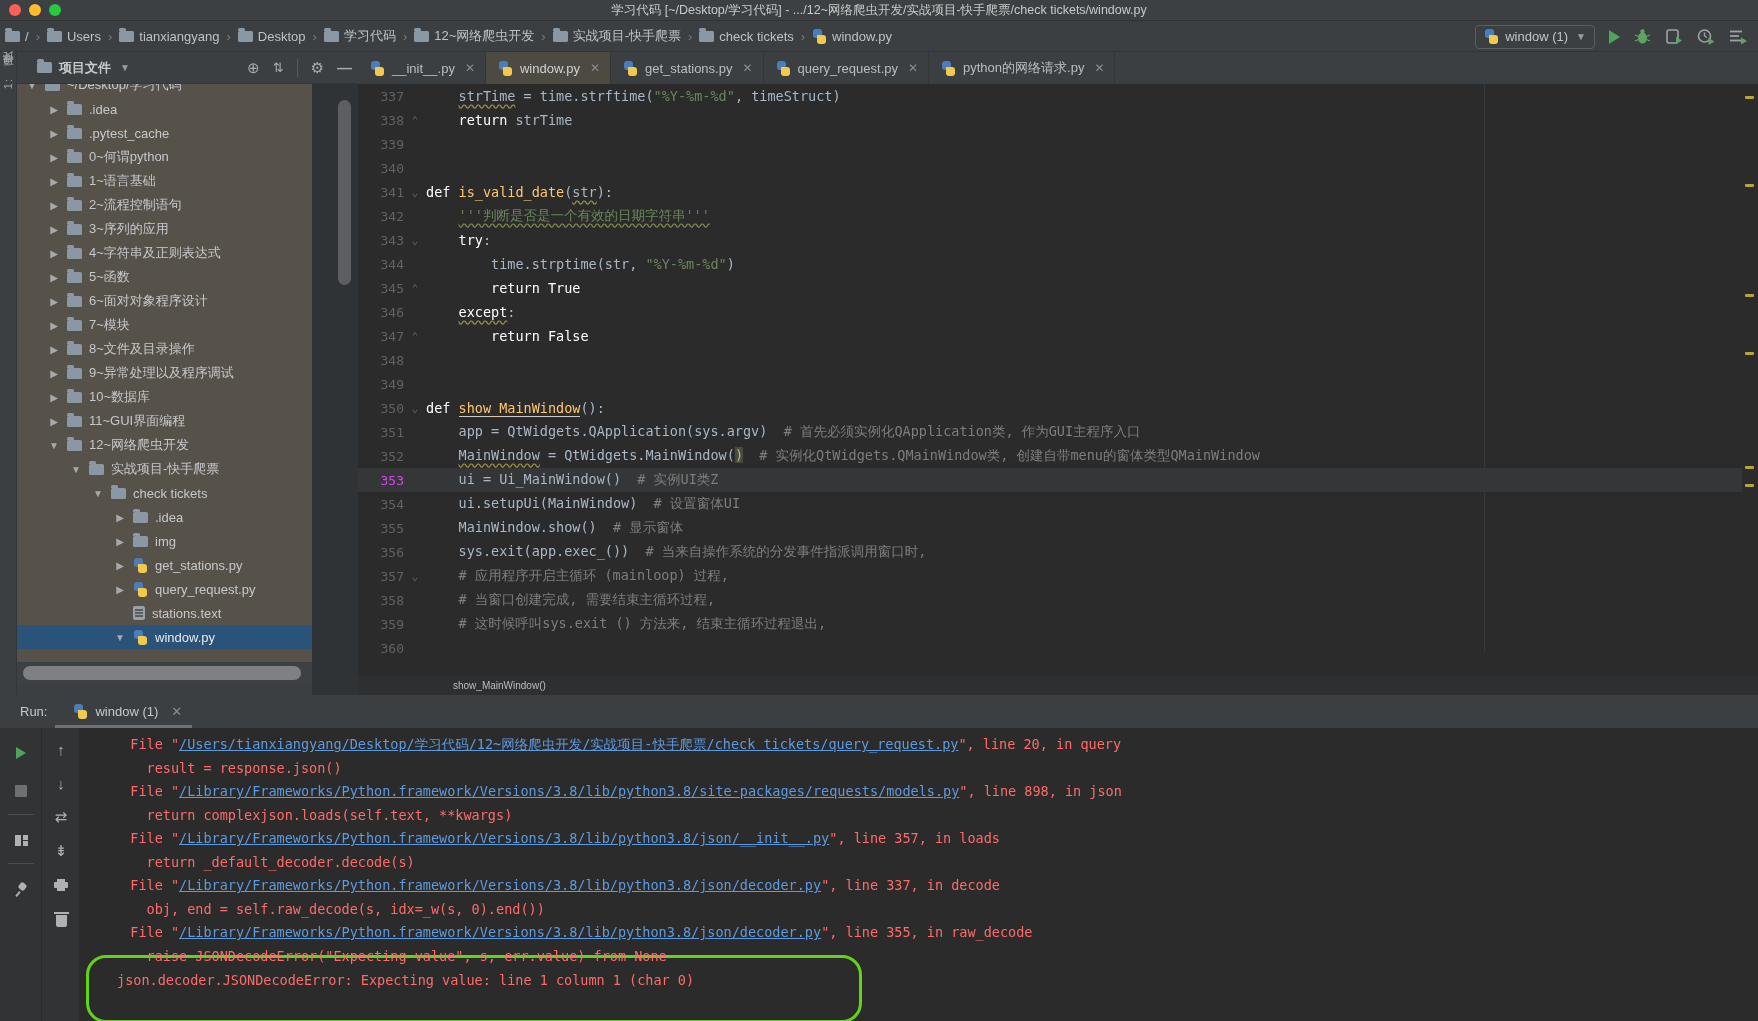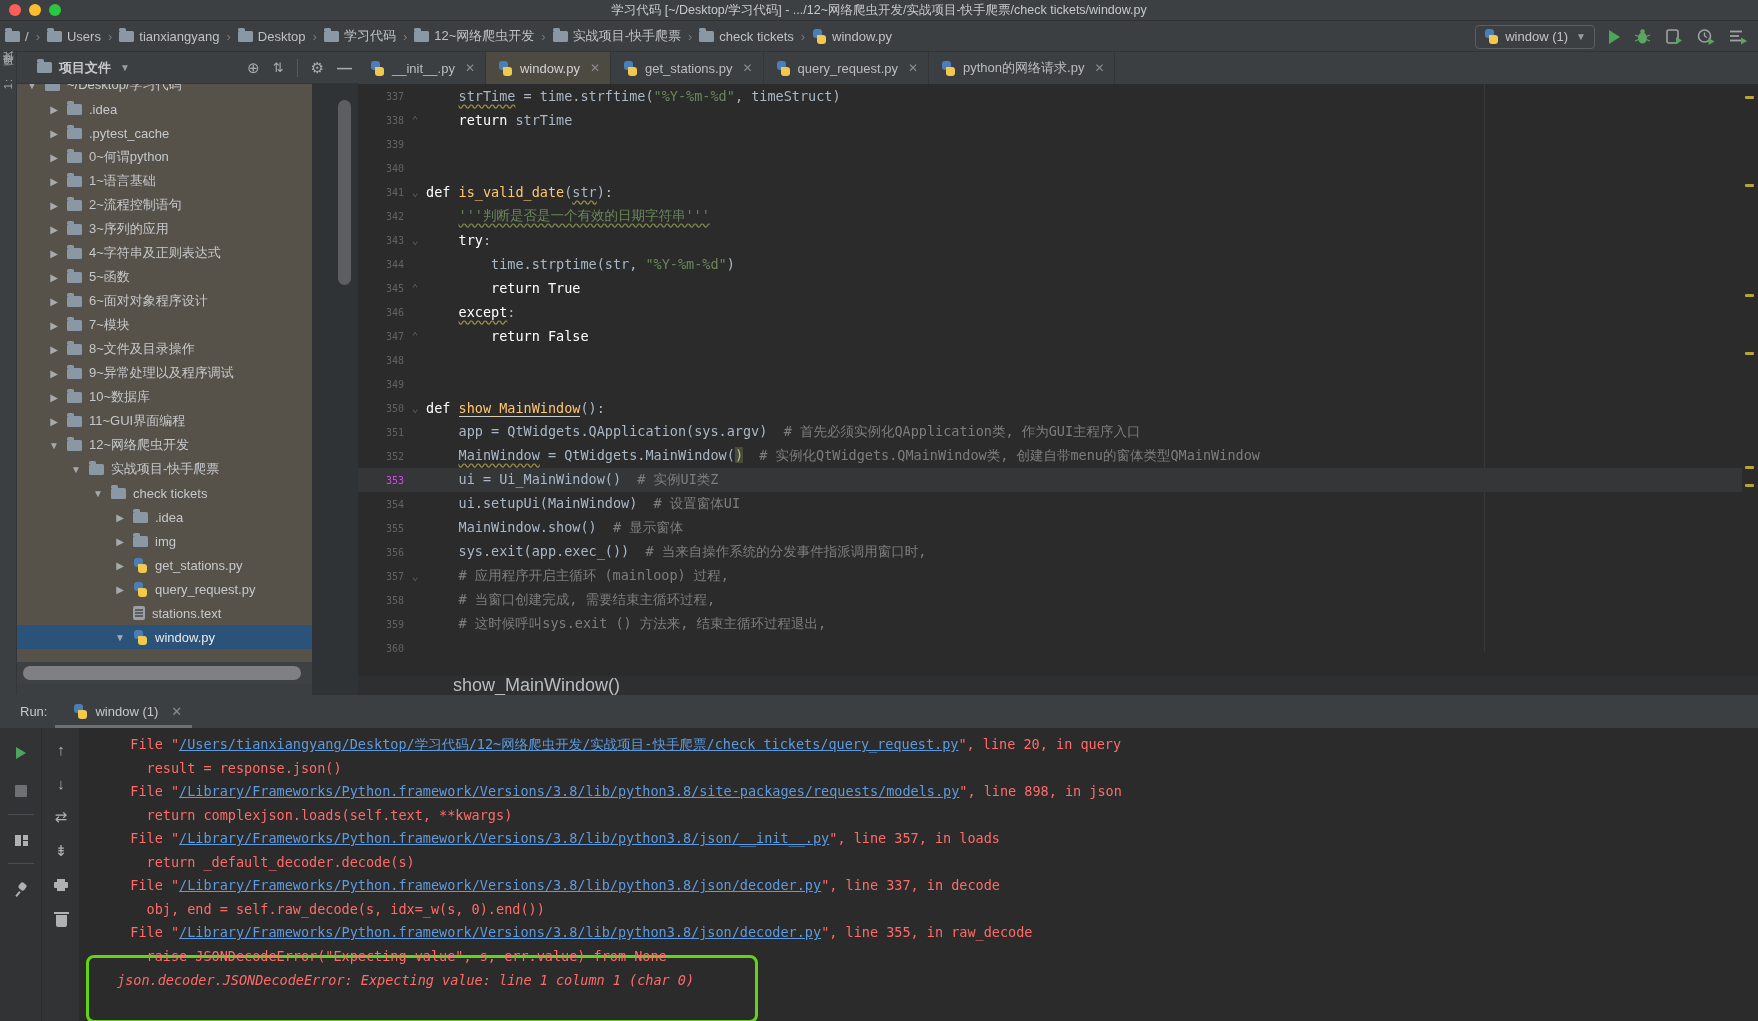--- a/index.html
+++ b/index.html
@@ -72,33 +72,33 @@
     color:#bbbdbf; border-right:1px solid #333638; cursor:default; }
   .tab.active { background:#4d4a42; color:#d0d2d4; }
   .tab .close { color:#8a8d90; font-size:12px; margin-left:3px; }
 
   
   #editor { position:absolute; left:358px; top:84px; right:0; height:592px; background:#2b2b2b;
     font-family:"DejaVu Sans Mono", monospace; font-size:13.5px; }
   #margin-line { position:absolute; left:1126px; top:0; bottom:24px; width:1px; background:#37393b; }
   .eline { height:24px; display:flex; align-items:center; position:relative; white-space:pre; }
   .eline.cur { background:#343638; }
-  .gut { width:46px; flex:none; text-align:right; color:#606366; font-size:10px; }
+  .gut { width:46px; flex:none; text-align:right; color:#606366; font-size:13px; }
   .fold { width:22px; flex:none; text-align:center; color:#606366; font-size:11px; }
   .codepane { padding-left:0; }
   .p { color:#a9b7c6; } .k { color:#ffffff; } .s { color:#6a8759; } .c { color:#7d7d7d; } .f { color:#ffc66d; }
   .w { text-decoration:underline; text-decoration-style:wavy; text-decoration-color:#9c9044; text-underline-offset:3px; }
   .sw { text-decoration:underline; text-decoration-style:wavy; text-decoration-color:#7c8a4c; text-underline-offset:3px; }
   .fu { border-bottom:1px solid #c8cBcd;text-align:right; }
   .b { background:#4a4d33; }
   .eline.cur .gut { color:#d946ef; }
   #stripe-right { position:absolute; right:0; top:84px; width:16px; height:592px; background:#2b2b2b; }
   .mark { position:absolute; left:3px; width:9px; height:3px; background:#b8a53a; border-radius:1px; }
   #ed-crumb { position:absolute; left:358px; top:676px; right:0; height:19px; background:#2d2f31;
-    font-size:18px; color:#bbbdbf; display:flex; align-items:center; }
+    font-size:10px; color:#bbbdbf; display:flex; align-items:center; }
   #ed-crumb span { margin-left:95px; }
 
   
   #runpanel { position:absolute; left:0; top:695px; width:100%; bottom:0; background:#2b2b2b; }
   #run-header { position:absolute; left:0; top:0; width:100%; height:33px; background:#3c3f41;
     display:flex; align-items:center; }
   #run-label { margin-left:20px; font-size:13px; color:#c6c8ca; }
   #run-tab { display:flex; align-items:center; gap:7px; margin-left:22px; font-size:13px; color:#c6c8ca;
     height:33px; position:relative; padding:0 4px; }
   #run-tab .underline { position:absolute; left:-14px; right:-6px; bottom:0; height:3px; background:#6e7173; }
@@ -118,22 +118,22 @@
   .printer { width:14px; height:12px; position:relative; }
   .printer:before { content:""; position:absolute; left:0; top:3px; width:14px; height:6px; background:#afb1b3; border-radius:1px; }
   .printer:after { content:""; position:absolute; left:3px; top:0; width:8px; height:12px; background:#afb1b3; }
   .trash { width:11px; height:12px; position:relative; background:#afb1b3; border-radius:0 0 2px 2px; margin-top:3px; }
   .trash:before { content:""; position:absolute; left:-2px; top:-3px; width:15px; height:2px; background:#afb1b3; }
 
   #console { position:absolute; left:80px; top:33px; right:0; bottom:0; overflow:hidden;
     font-family:"DejaVu Sans Mono", monospace; font-size:13.5px; padding:8px 0 0 18px; }
   .cline { height:23.5px; white-space:pre;margin-left:16px; }
   .err { color:#ff6b68; } .lnk { color:#5e9ade; text-decoration:underline; }
-  #green-box { border:3px solid #62d418; border-radius:8px; width:672px; margin:-16px 0 4px -12px;
-    padding:14px 0 24px 12px;font-style:italic; }
+  #green-box { border:3px solid #62d418; border-radius:20px; width:776px; margin:-16px 0 4px -12px;
+    padding:14px 0 24px 12px; }
 </style>
 </head>
 <body>
 
 <div id="app">
 
   <div id="titlebar">
     <div class="traffic">
       <div class="tl red"></div>
       <div class="tl yellow"></div>

